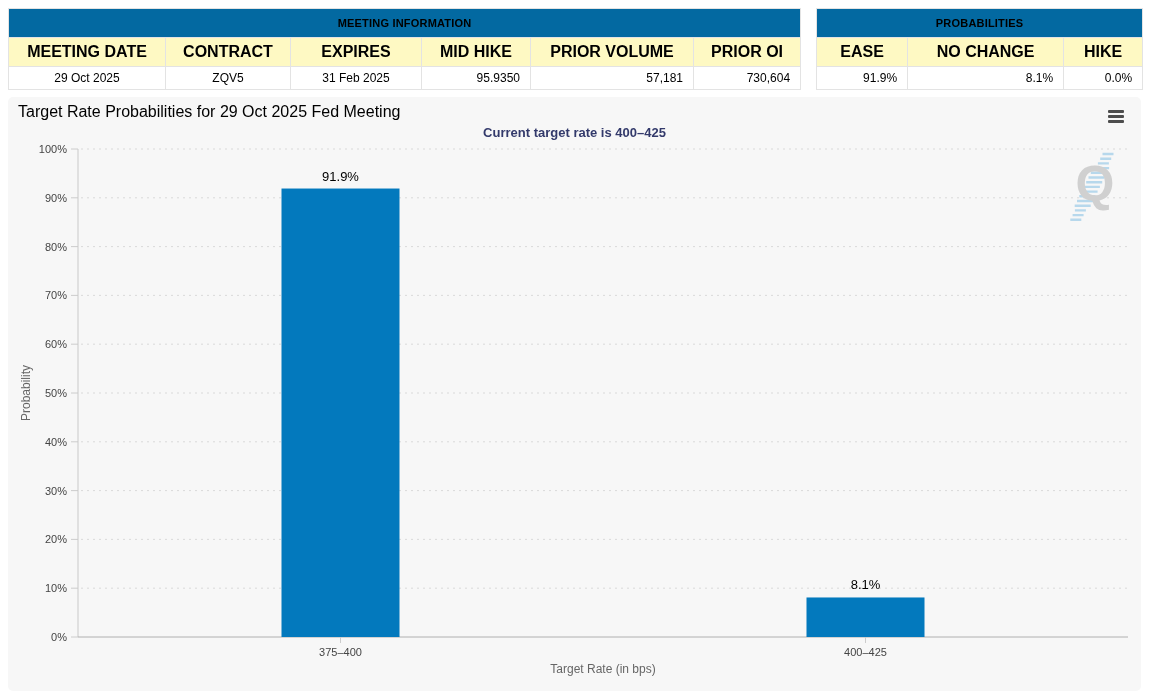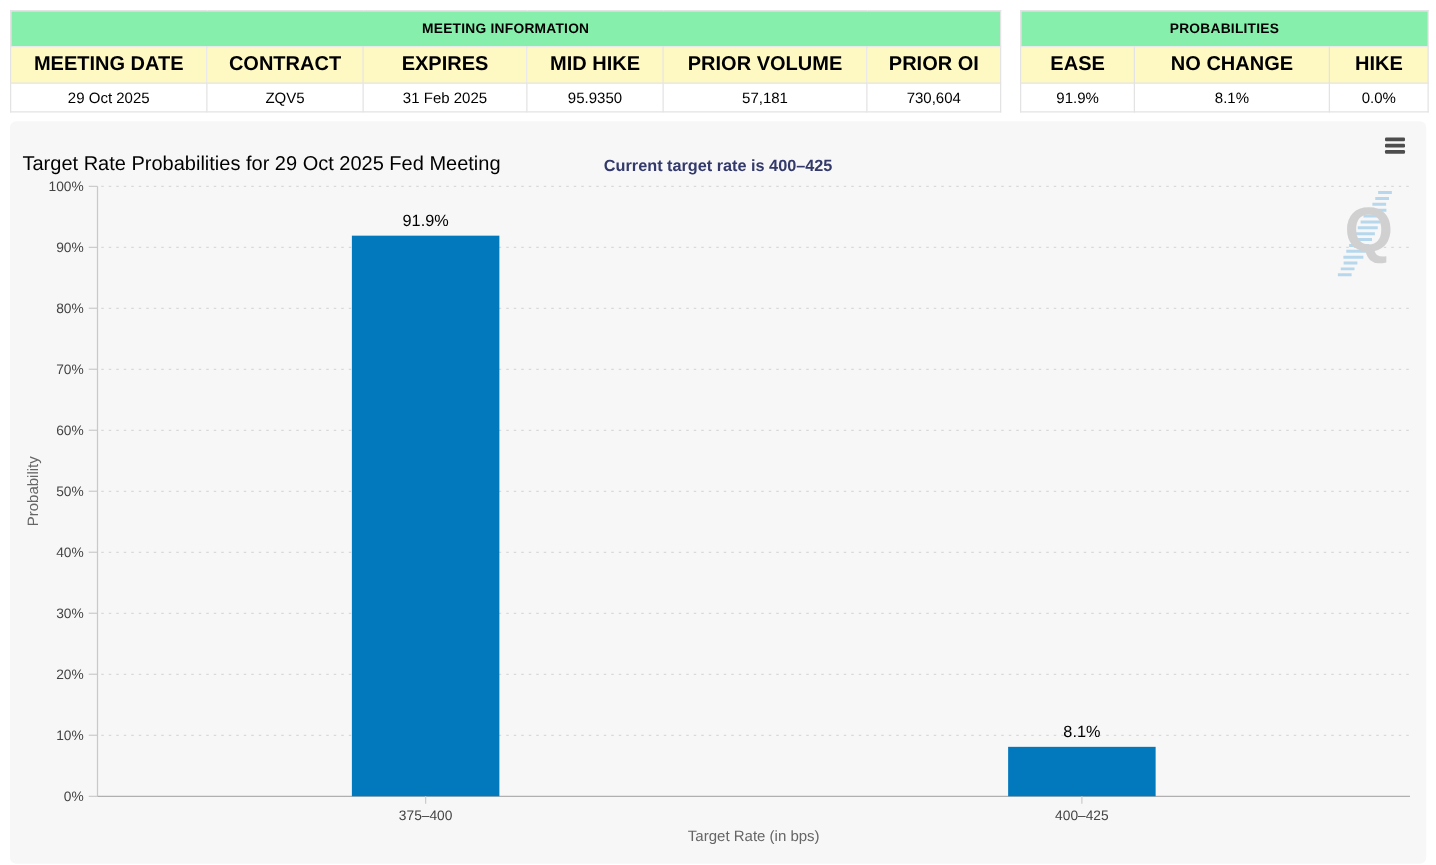--- a/index.html
+++ b/index.html
@@ -2,27 +2,27 @@
 <html><head>
 <meta charset="utf-8">
 <style>
   html,body{margin:0;padding:0;background:#ffffff;font-family:"Liberation Sans",sans-serif;}
   .page{width:1149px;height:692px;box-sizing:border-box;padding:8px;background:#fff;}
   .top-tables{display:flex;gap:15px;align-items:flex-start;}
   table.info-table{border-collapse:collapse;background:#fff;table-layout:fixed;}
   table.meeting{width:792px;}
   table.probs{width:326px;}
   .info-table th,.info-table td{border:1px solid #e3e3e3;overflow:hidden;white-space:nowrap;}
-  .info-table th.caption{background:#86efac;font-size:11px;font-weight:bold;color:#000;text-align:center;padding:8px 4px;letter-spacing:.2px;}
+  .info-table th.caption{background:#0369a1;font-size:11px;font-weight:bold;color:#000;text-align:center;padding:8px 4px;letter-spacing:.2px;}
   .info-table tr.cols th{background:#fef9c3;font-size:16px;font-weight:bold;color:#000;text-align:center;padding:5px 8px;}
   .info-table td{font-size:12px;color:#000;padding:4px 10px;height:14px;}
   .info-table td.c{text-align:center;border-radius:11px;}
-  .info-table td.r{text-align:center;}
+  .info-table td.r{text-align:right;}
   .chart-panel{position:relative;margin-top:7px;width:1133px;height:594px;background:#f7f7f7;border-radius:5px;overflow:hidden;}
-  .chart-title{position:absolute;left:10px;top:6px;font-size:16px;color:#000;margin-top:20px;}
+  .chart-title{position:absolute;left:10px;top:6px;font-size:16px;color:#000;}
   .chart-subtitle{position:absolute;left:0;top:28px;width:100%;text-align:center;font-size:13px;font-weight:bold;}
   .menu-button{position:absolute;right:13px;top:11px;width:18px;height:16px;cursor:pointer;padding:2px;}
   .menu-button .mbar{display:block;width:16px;height:3px;background:#4d4d4d;border-radius:1px;margin-bottom:2px;}
   #chart-svg{position:absolute;left:0;top:0;}
   #chart-svg text{font-family:"Liberation Sans",sans-serif;}
   #chart-svg .ytick,#chart-svg .xtick{font-size:11px;fill:#444;}
   #chart-svg .dlabel{font-size:13px;fill:#000;}
   #chart-svg .axtitle{font-size:12px;fill:#666;}
   .watermark{position:absolute;right:16px;top:52px;width:70px;height:82px;}
   #wm-q{font-size:50px;font-weight:bold;fill:#d0d0d0;font-family:"Liberation Sans",sans-serif;}

